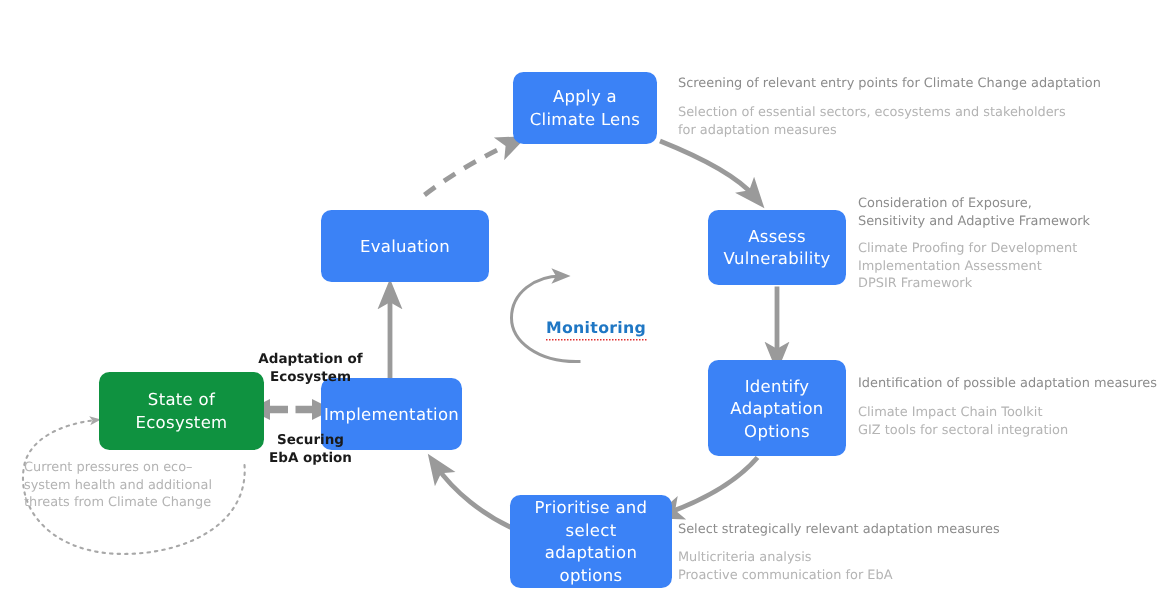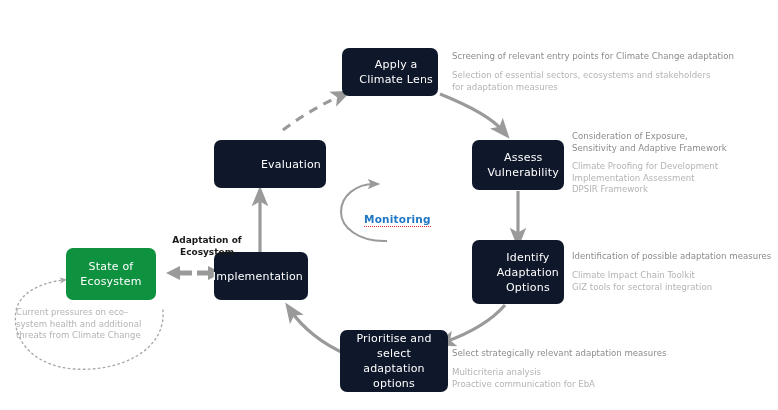--- a/index.html
+++ b/index.html
@@ -33,21 +33,21 @@
     align-items: center;
     justify-content: center;
     text-align: center;
     font-size: 11px;
     line-height: 15px;
     letter-spacing: 0.2px;
     box-sizing: border-box;
     padding: 3px 5px;
     z-index: 4;
   }
-  .node.blue { background: #0f172a; justify-content: flex-end; }
+  .node.blue { background: #3b82f6; }
   .node.green { background: #0f9240; }
 
   .anno {
     position: absolute;
     font-size: 8.6px;
     line-height: 11.6px;
     z-index: 3;
     white-space: pre-line;
   }
   .anno.dark  { color: #8c8c8c; }
@@ -147,32 +147,34 @@
   </div>
 
   <div class="node blue" style="left:214px; top:252px; width:94px; height:48px;">
     <span style="white-space:pre-line">Implementation</span>
   </div>
 
   <div class="node blue" style="left:214px; top:140px; width:112px; height:48px;">
     <span style="white-space:pre-line">Evaluation</span>
   </div>
 
-  <div class="node green" style="left:66px; top:248px; width:90px; height:52px;">
+  <div class="node green" style="left:66px; top:248px; width:110px; height:52px;">
     <span style="white-space:pre-line">State of
 Ecosystem</span>
   </div>
 
   <div class="monitoring" style="left:364px; top:213px;">
     <span class="spell">Monitoring</span>
   </div>
 
   <div class="axis-label" style="left:152px; top:234px; width:110px;">Adaptation of
 Ecosystem</div>
 
+  <div class="axis-label" style="left:152px; top:288px; width:110px;">Securing
+EbA option</div>
 
   <div class="anno dark" style="left:452px; top:51px; width:320px;">Screening of relevant entry points for Climate Change adaptation</div>
   <div class="anno light" style="left:452px; top:70px; width:320px;">Selection of essential sectors, ecosystems and stakeholders
 for adaptation measures</div>
 
   <div class="anno dark" style="left:572px; top:131px; width:205px;">Consideration of Exposure,
 Sensitivity and Adaptive Framework</div>
   <div class="anno light" style="left:572px; top:161px; width:205px;">Climate Proofing for Development
 Implementation Assessment
 DPSIR Framework</div>

